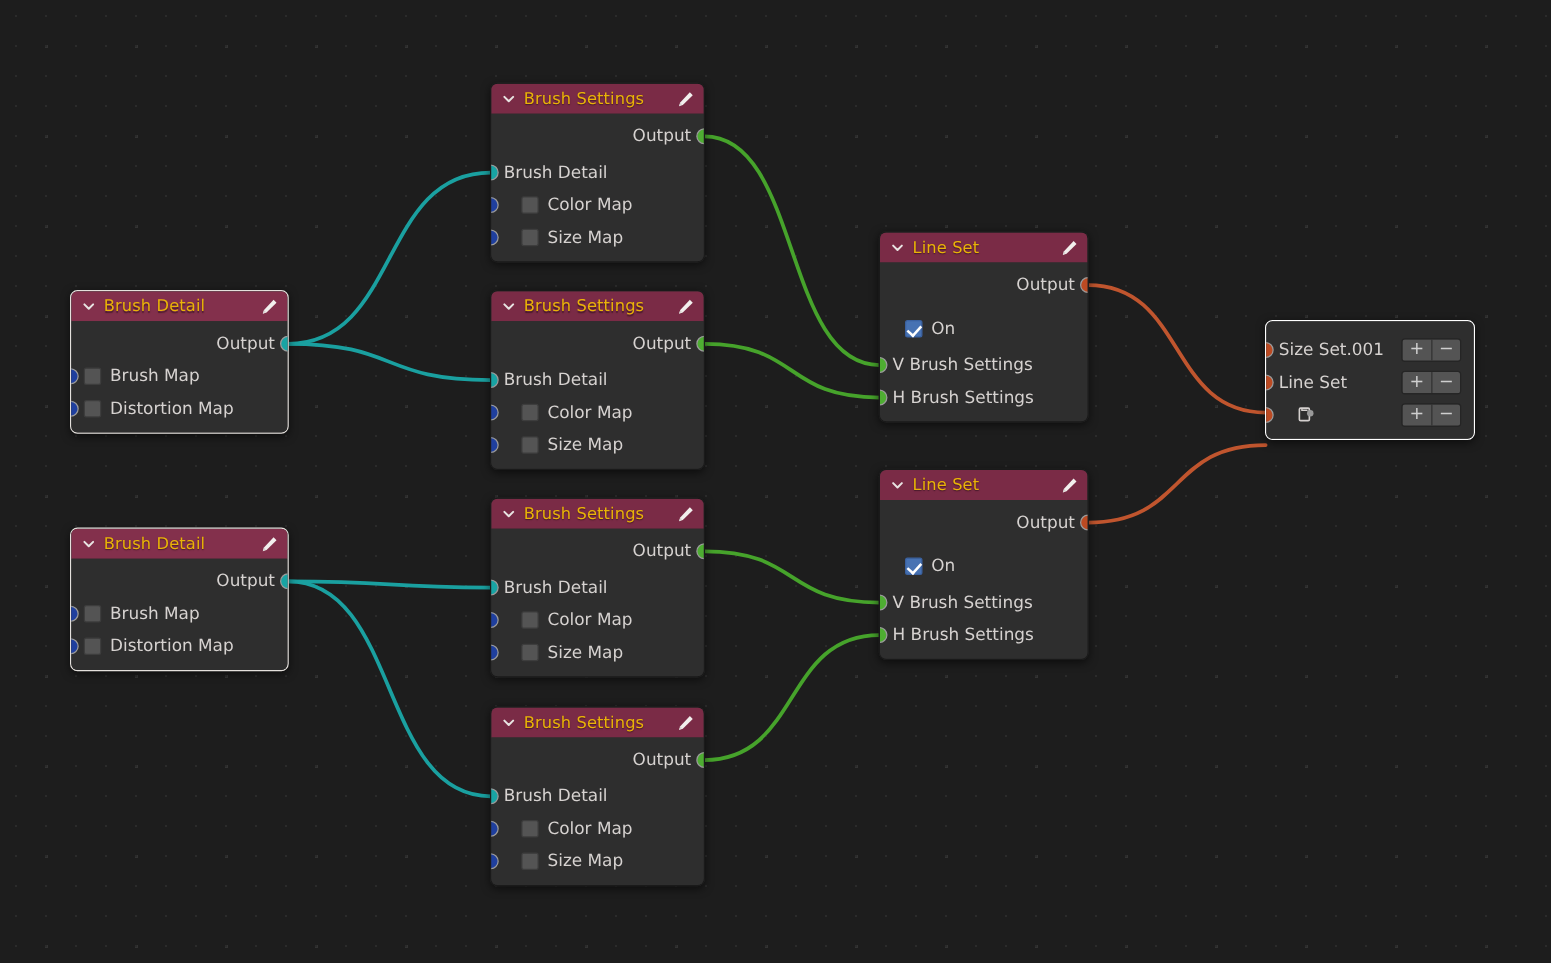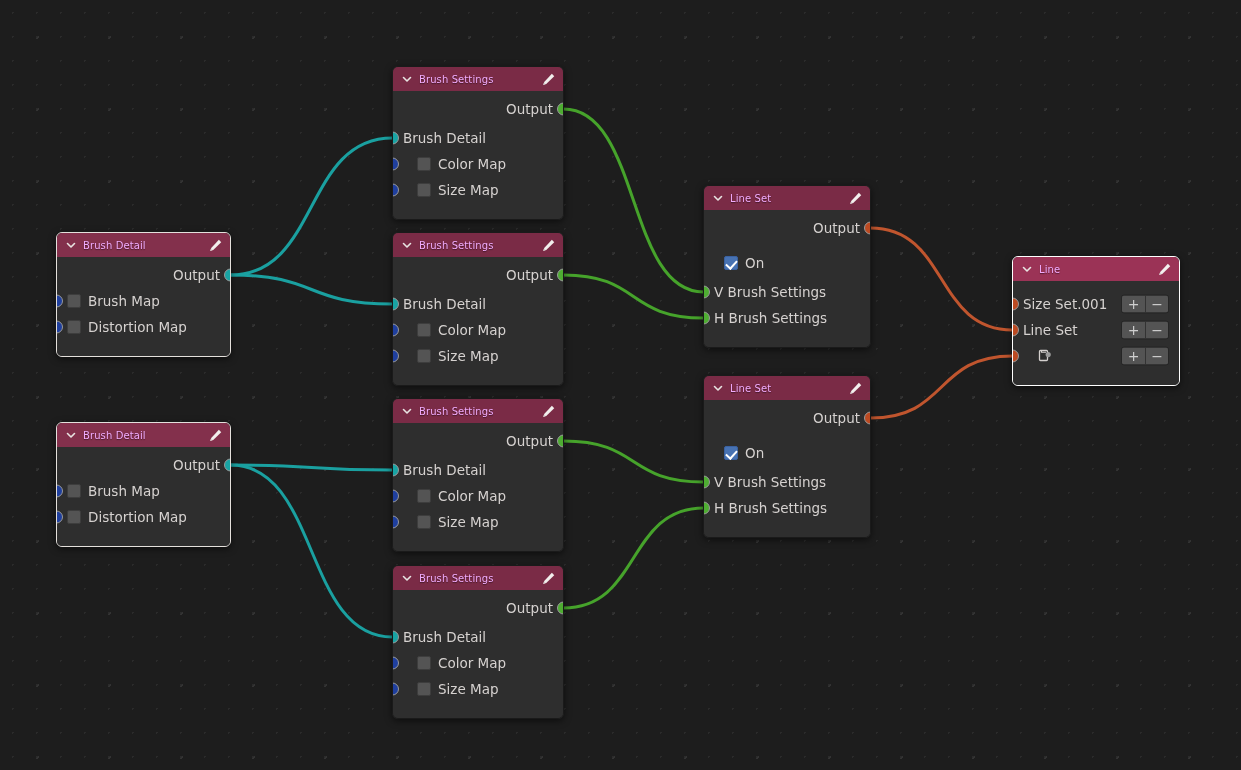--- a/index.html
+++ b/index.html
@@ -55,33 +55,33 @@
     display: flex;
     align-items: center;
     padding: 0 7px 0 8px;
     gap: 6px;
   }
   .node.selected .node-header { background: #83304c; }
   .node.active  .node-header  { background: #9b3356; }
 
   .hdr-title {
     flex: 1;
-    color: #f0abfc;
-    font-size: 10px;
+    color: #eab308;
+    font-size: 13px;
     letter-spacing: 0.1px;
     white-space: nowrap;
     text-shadow: 0 1px 1px rgba(0,0,0,0.45);
   }
 
   .chev { width: 12px; height: 12px; flex: 0 0 auto; display:block; }
   .pencil { width: 15px; height: 15px; flex: 0 0 auto; display:block; }
 
   .node-body {
     background: #2e2e2e;
-    padding: 5px 0 16px 0;
+    padding: 5px 0 6px 0;
   }
 
   
   .row {
     position: relative;
     height: 26px;
     display: flex;
     align-items: center;
     padding: 0 10px;
     color: #d6d2d0;
@@ -435,30 +435,20 @@
         <div class="row">
           <span class="sock in green"></span>
           <span class="lbl">H Brush Settings</span>
         </div>
       </div>
     </div>
   </div>
 
   <div class="node active" style="left:1012px; top:256px; width:168px;">
     <div class="node-inner">
-      <div class="node-header">
-        <svg class="chev" viewBox="0 0 12 12">
-            <path d="M2.5 4.5 L6 8 L9.5 4.5" fill="none" stroke="#e8e4e2" stroke-width="1.6" stroke-linecap="round" stroke-linejoin="round"></path>
-          </svg>
-        <span class="hdr-title">Line</span>
-        <svg class="pencil" viewBox="0 0 16 16">
-            <path d="M11.6 1.9 L14.1 4.4 L5.6 12.9 L2.4 13.9 L3.4 10.7 Z" fill="#f2efed"></path>
-            <path d="M2.4 13.9 L3.4 10.7 L4.9 12.2 Z" fill="#d9d5d3"></path>
-          </svg>
-      </div>
       <div class="node-body" style="padding-top:7px;">
         <div class="row" style="margin-top:3px;">
           <span class="sock in orange"></span>
           <span class="lbl">Size Set.001</span>
           <span class="stepper">
             <span class="sbtn">+</span>
             <span class="sbtn">−</span>
           </span>
         </div>
         <div class="row">

